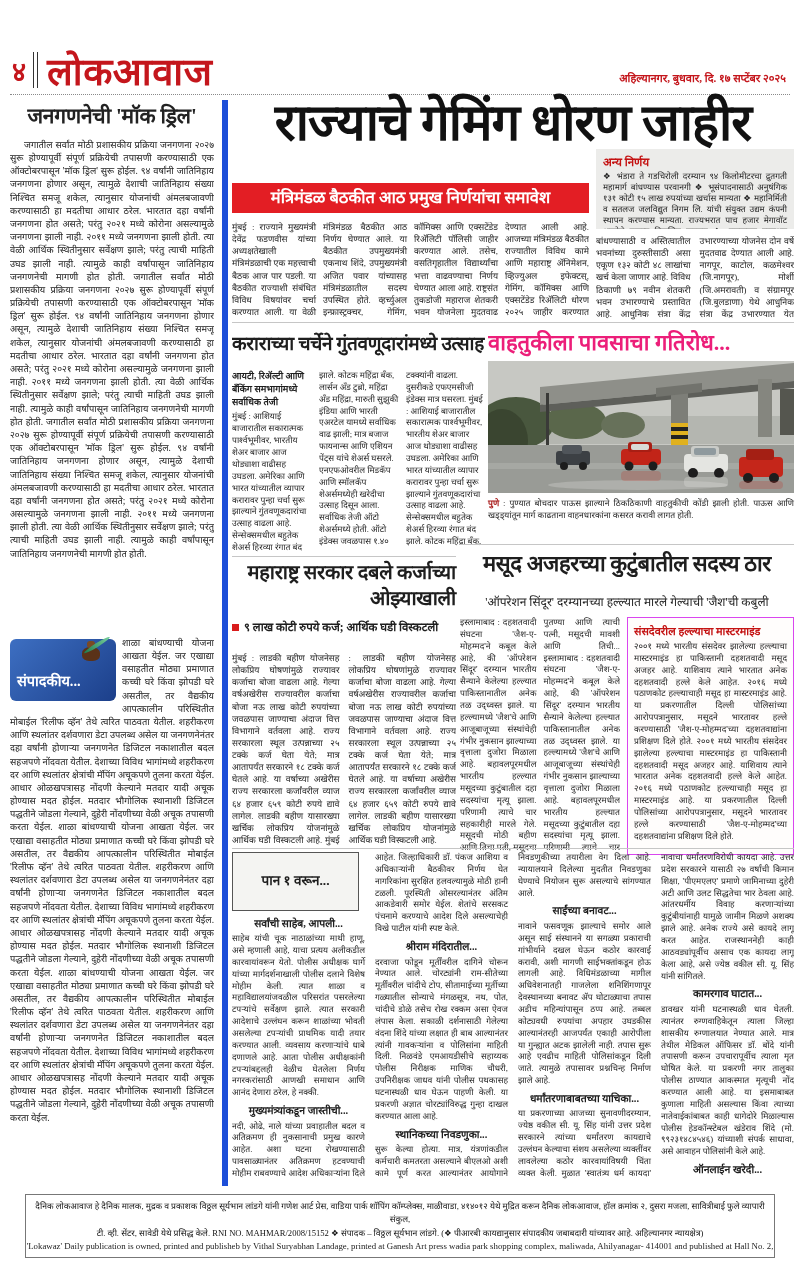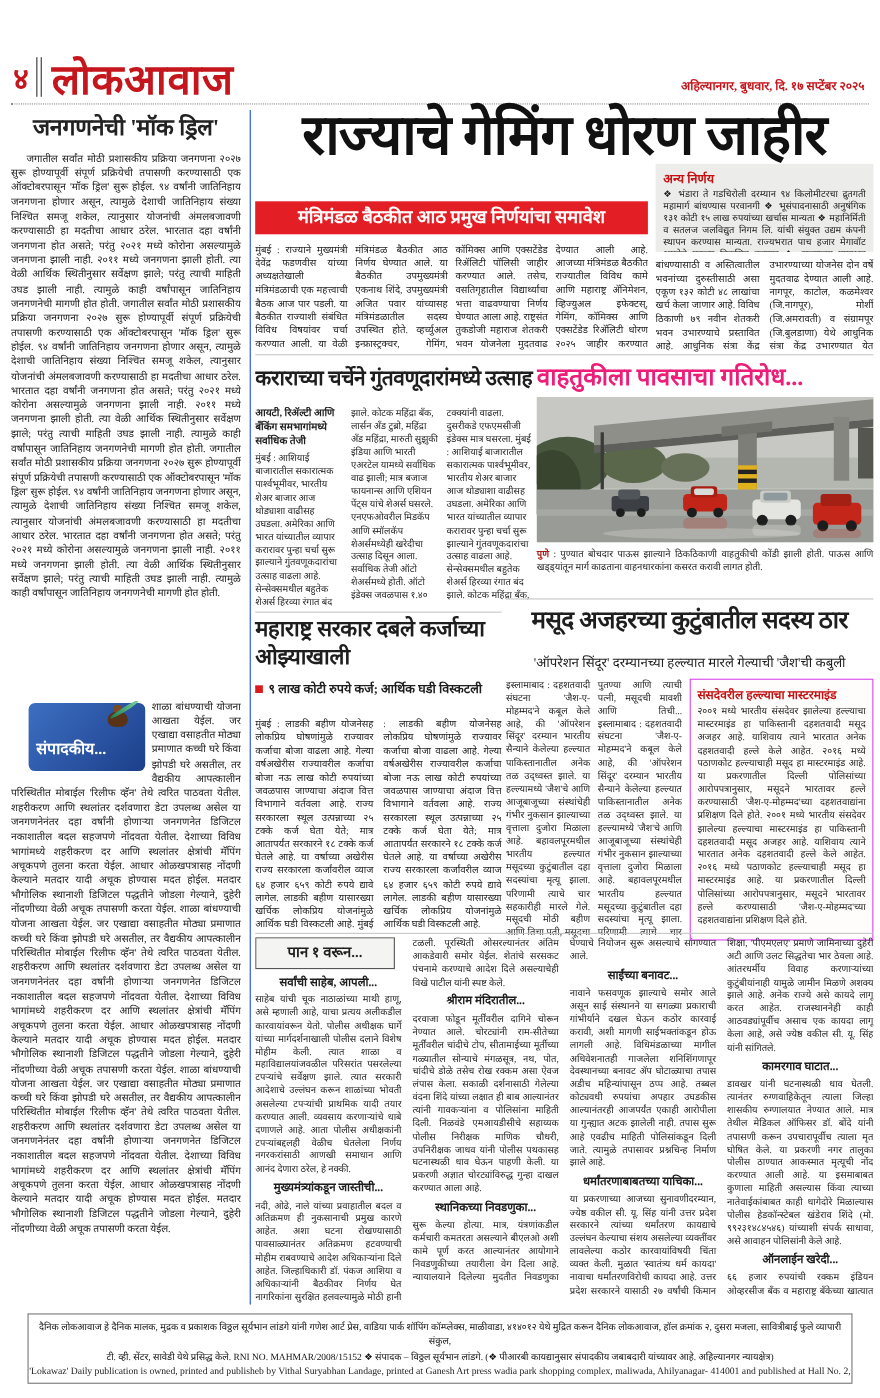--- a/index.html
+++ b/index.html
@@ -10,26 +10,26 @@
 
   
   .masthead{position:absolute;left:12px;top:44px;width:776px;height:56px}
   .pagenum{display:inline-block;font-size:27px;font-weight:bold;color:#c4161c;vertical-align:middle;margin-right:7px}
   .dbar{display:inline-block;width:5px;height:36px;border-left:1.5px solid #333;border-right:1.5px solid #333;vertical-align:middle;margin-right:9px}
   .mast-title{display:inline-block;font-size:38px;font-weight:bold;color:#c4161c;vertical-align:middle;letter-spacing:.5px}
   .dateline{position:absolute;right:2px;top:26px;font-size:11px;font-weight:bold;color:#c4161c}
   .rule-dotted{position:absolute;left:10px;top:94px;width:780px;border-top:1.5px dotted #8a8a8a}
 
   
-  .left-col{position:absolute;left:10px;top:100px;width:218px;height:1086px;padding-right:8px;border-right:1px solid #1d4ed8}
+  .left-col{position:absolute;left:10px;top:100px;width:218px;height:1086px;padding-right:8px;border-right:6px solid #1d4ed8}
   .left-col h2{font-size:21px;font-weight:bold;text-align:center;margin:2px 0 7px;letter-spacing:-.2px}
   .bodytxt{font-size:9.3px;line-height:1.42;color:#222}
   .census-p1{display:block;height:498px;overflow:hidden;text-indent:14px}
   .census-rest{display:block;height:548px;overflow:hidden}
-  .editorial-box{float:left;width:106px;height:62px;margin:2px 6px 3px 16px;border-radius:6px;
+  .editorial-box{float:left;width:106px;height:62px;margin:2px 6px 3px 0;border-radius:6px;
      background:linear-gradient(135deg,#3d6fc2,#1c3f8a);position:relative}
   .ed-label{position:absolute;left:7px;bottom:9px;color:#fff;font-size:14.5px;font-weight:bold}
   .inkpot{position:absolute;right:16px;top:8px;width:18px;height:14px;background:#5a3218;border-radius:45% 45% 40% 40%}
   .inkpot:before{content:"";position:absolute;left:5px;top:-6px;width:8px;height:7px;background:#7a4a24;border-radius:3px}
   .feather{position:absolute;right:4px;top:4px;width:30px;height:4px;background:linear-gradient(90deg,#1f7a4d,#7ad0a0);border-radius:50%;transform:rotate(-32deg)}
 
   
   .main-headline{position:absolute;left:232px;top:70px;width:562px;height:100px;display:flex;align-items:center;justify-content:center;
       font-size:51px;font-weight:bold;color:#111;white-space:nowrap;letter-spacing:-1px}
   .red-banner{position:absolute;left:232px;top:183px;width:357px;height:30px;background:#e31e24;color:#fff;
@@ -56,41 +56,41 @@
 
   
   .photo-sec{position:absolute;left:488px;top:326px;width:306px}
   .photo-head{font-size:22px;font-weight:bold;color:#ec1e79;white-space:nowrap;overflow:hidden;height:32px}
   .photo{width:306px;height:132px;margin-top:3px;background:#bfc0bb}
   .photo svg{display:block}
   .caption{margin-top:4px;font-size:8.6px;line-height:1.4;text-align:justify;color:#222}
   .cap-city{font-weight:bold;color:#a81a1a}
 
   
-  .debt-head{position:absolute;left:232px;top:560px;width:224px;height:54px;font-size:20px;font-weight:bold;text-align:left;line-height:1.28;letter-spacing:-.3px}
+  .debt-head{position:absolute;left:232px;top:560px;width:224px;height:54px;font-size:20px;font-weight:bold;text-align:right;line-height:1.28;letter-spacing:-.3px}
   .debt-sub{position:absolute;left:232px;top:620px;width:224px;font-size:11.5px;font-weight:bold;line-height:1.3}
   .redsq{display:inline-block;width:7px;height:7px;background:#d91c1c;margin-right:5px}
   .debt-body{position:absolute;left:232px;top:652px;width:224px;height:194px;column-count:2;column-gap:9px;
       font-size:8.8px;line-height:1.38;overflow:hidden}
 
   
   .masood{position:absolute;left:460px;top:547px;width:334px}
   .masood h2{font-size:22px;font-weight:bold;text-align:center;white-space:nowrap;overflow:hidden;letter-spacing:-.4px}
   .masood h3{font-size:12px;font-weight:normal;text-align:center;margin-top:16px;white-space:nowrap;overflow:hidden}
   .masood-row{display:flex;gap:7px;margin-top:7px}
   .masood-body{width:160px;height:238px;column-count:2;column-gap:7px;font-size:8.6px;line-height:1.38;overflow:hidden}
   .masood-box{width:167px;height:238px;border:1px solid #d946ef;padding:5px 6px;overflow:hidden;background:#fffdfc}
   .masood-box h4{font-size:11px;font-weight:bold;color:#c41212;margin-bottom:3px}
   .masood-box p{font-size:8.6px;line-height:1.38;text-align:justify}
 
   
   .cont-body{position:absolute;left:232px;top:852px;width:562px;height:334px;column-count:4;column-gap:10px;
       font-size:8.6px;line-height:1.38;overflow:hidden}
   .cont-header{border:1.5px solid #555;background:#f4f4f2;font-weight:bold;font-size:13.5px;text-align:center;
-      padding:4px 4px;margin:0 6px 6px 0}
+      padding:19px 4px;margin:0 6px 6px 0}
   .cont-title{font-size:10.5px;font-weight:bold;text-align:center;margin:5px 0 2px}
   .cont-p{text-align:justify}
 
   
   .imprint{position:absolute;left:25px;top:1194px;width:750px;height:64px;border:1px solid #777;
       text-align:center;padding-top:5px}
   .imprint .mr{font-size:8.6px;line-height:1.55;color:#111}
   .imprint .en{font-size:8.8px;line-height:1.5;color:#222}
 </style>
 </head>

